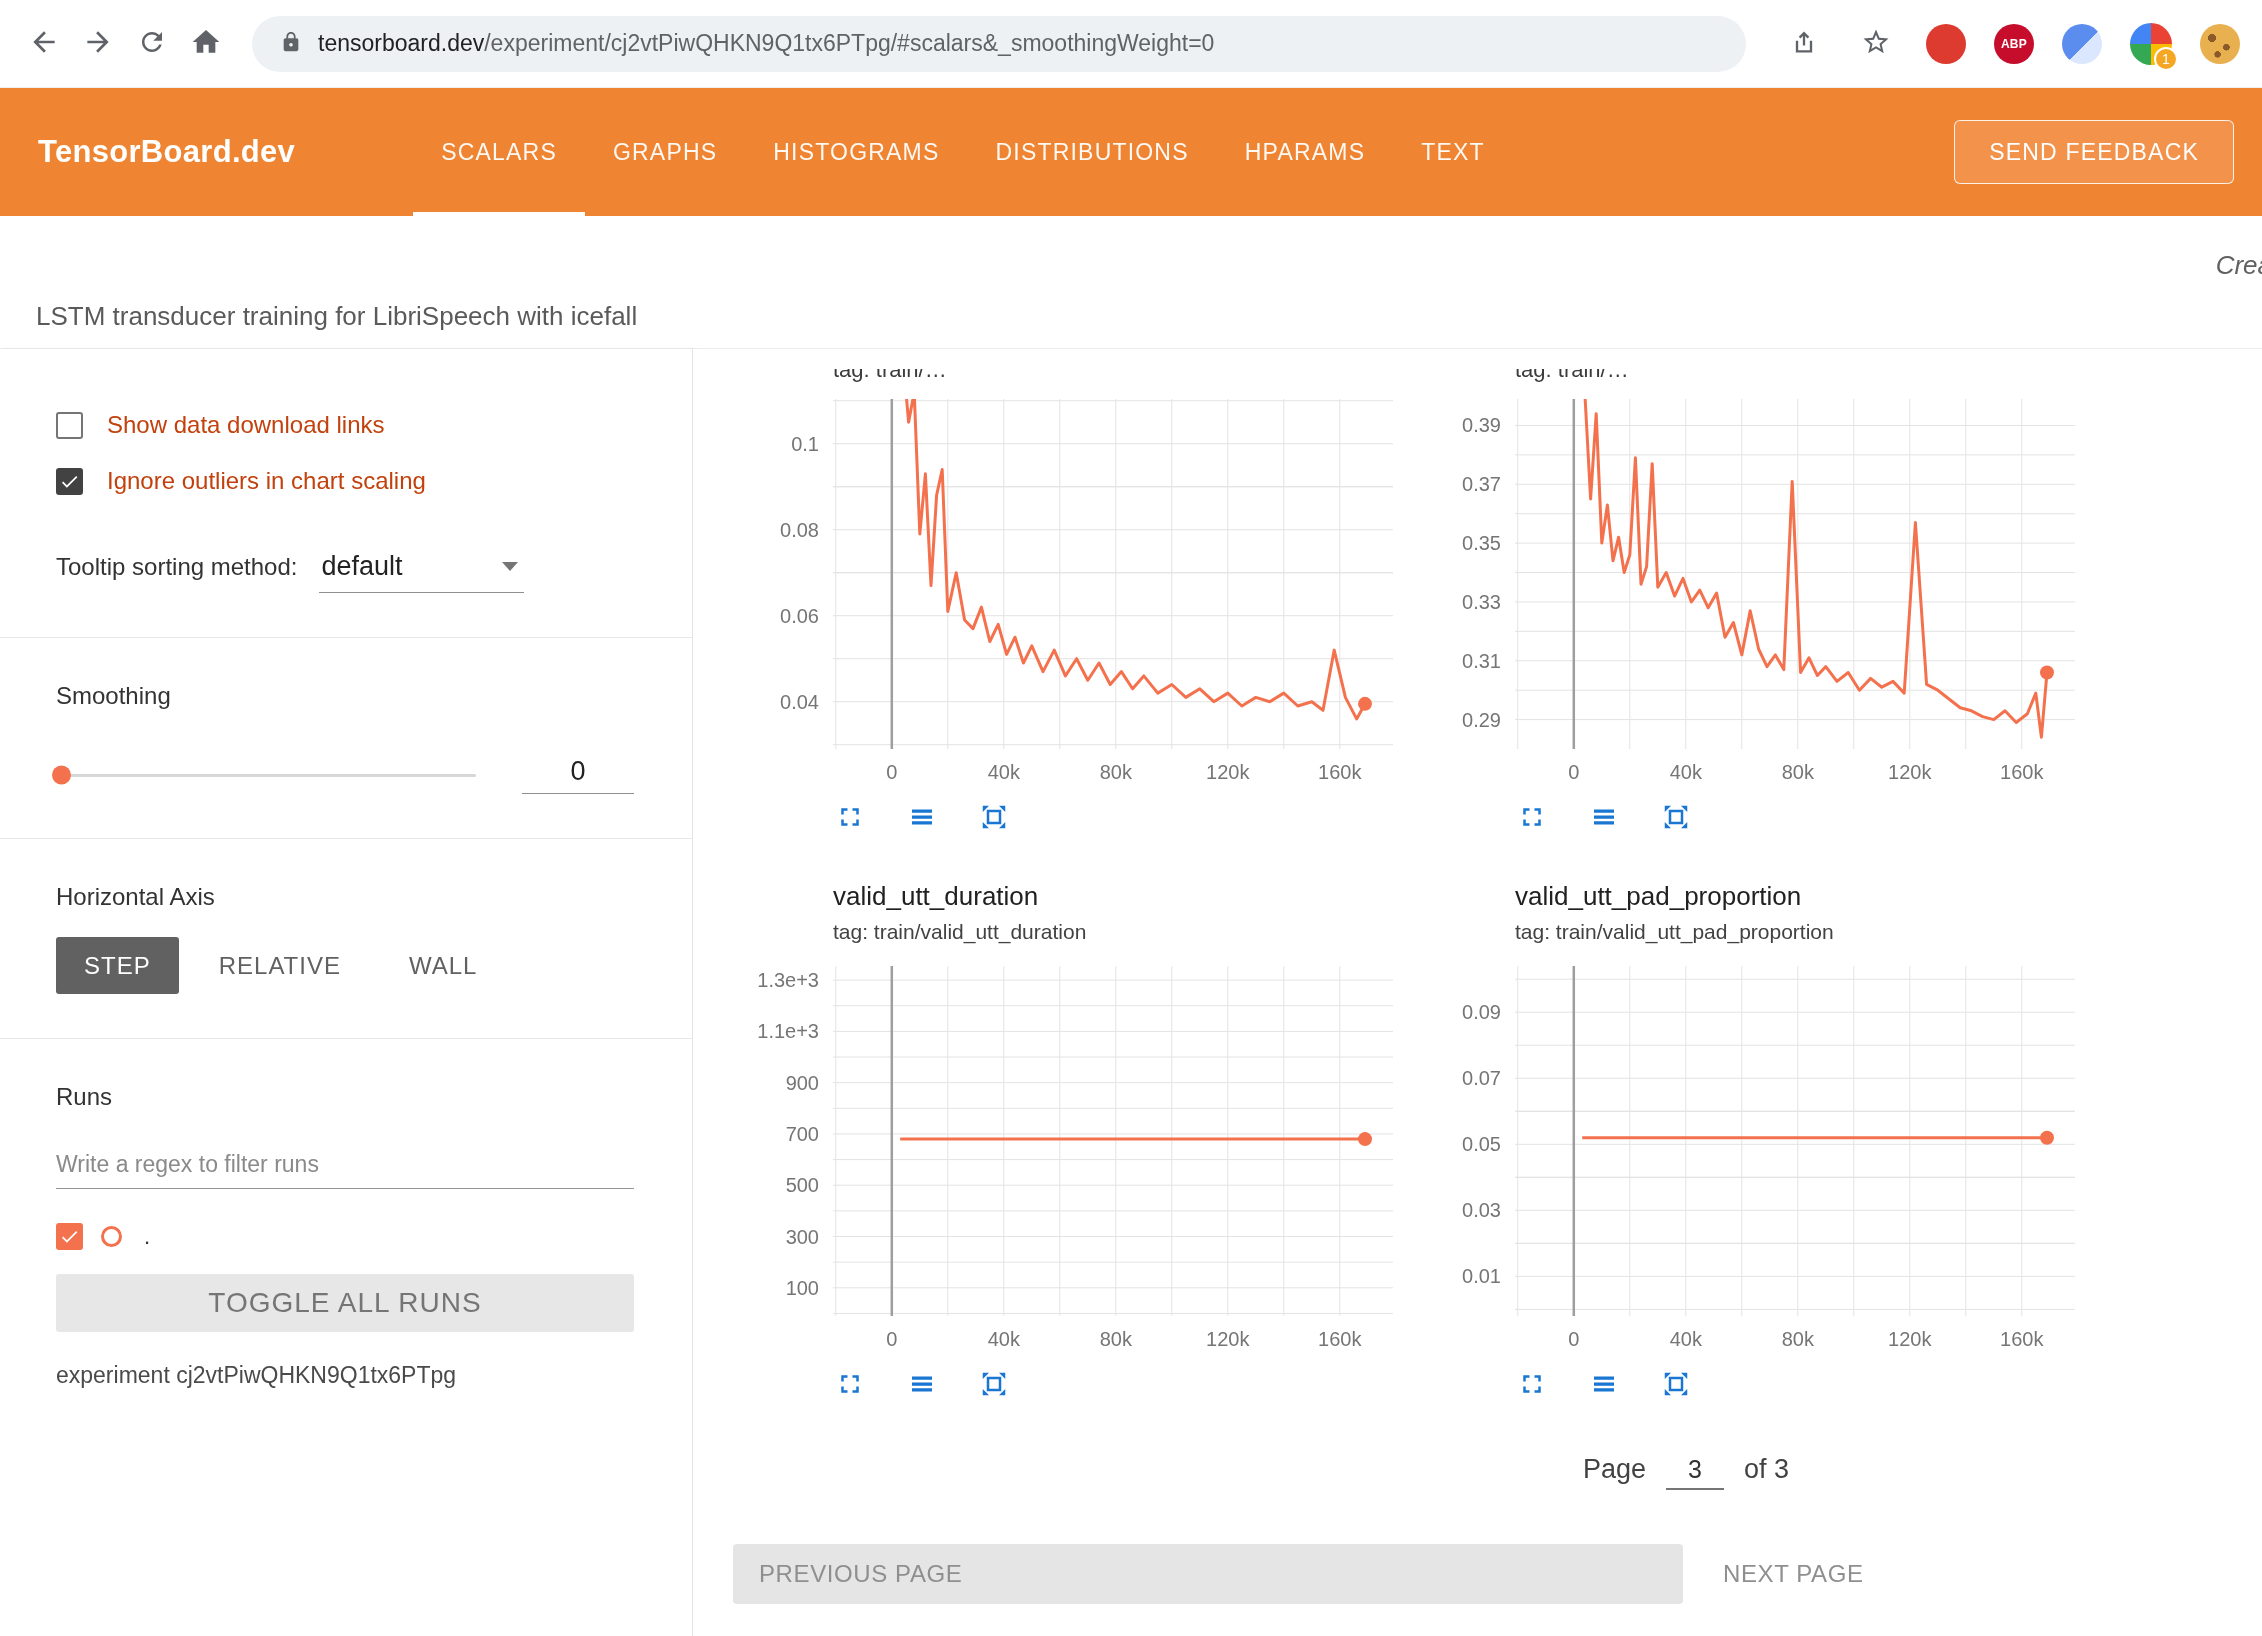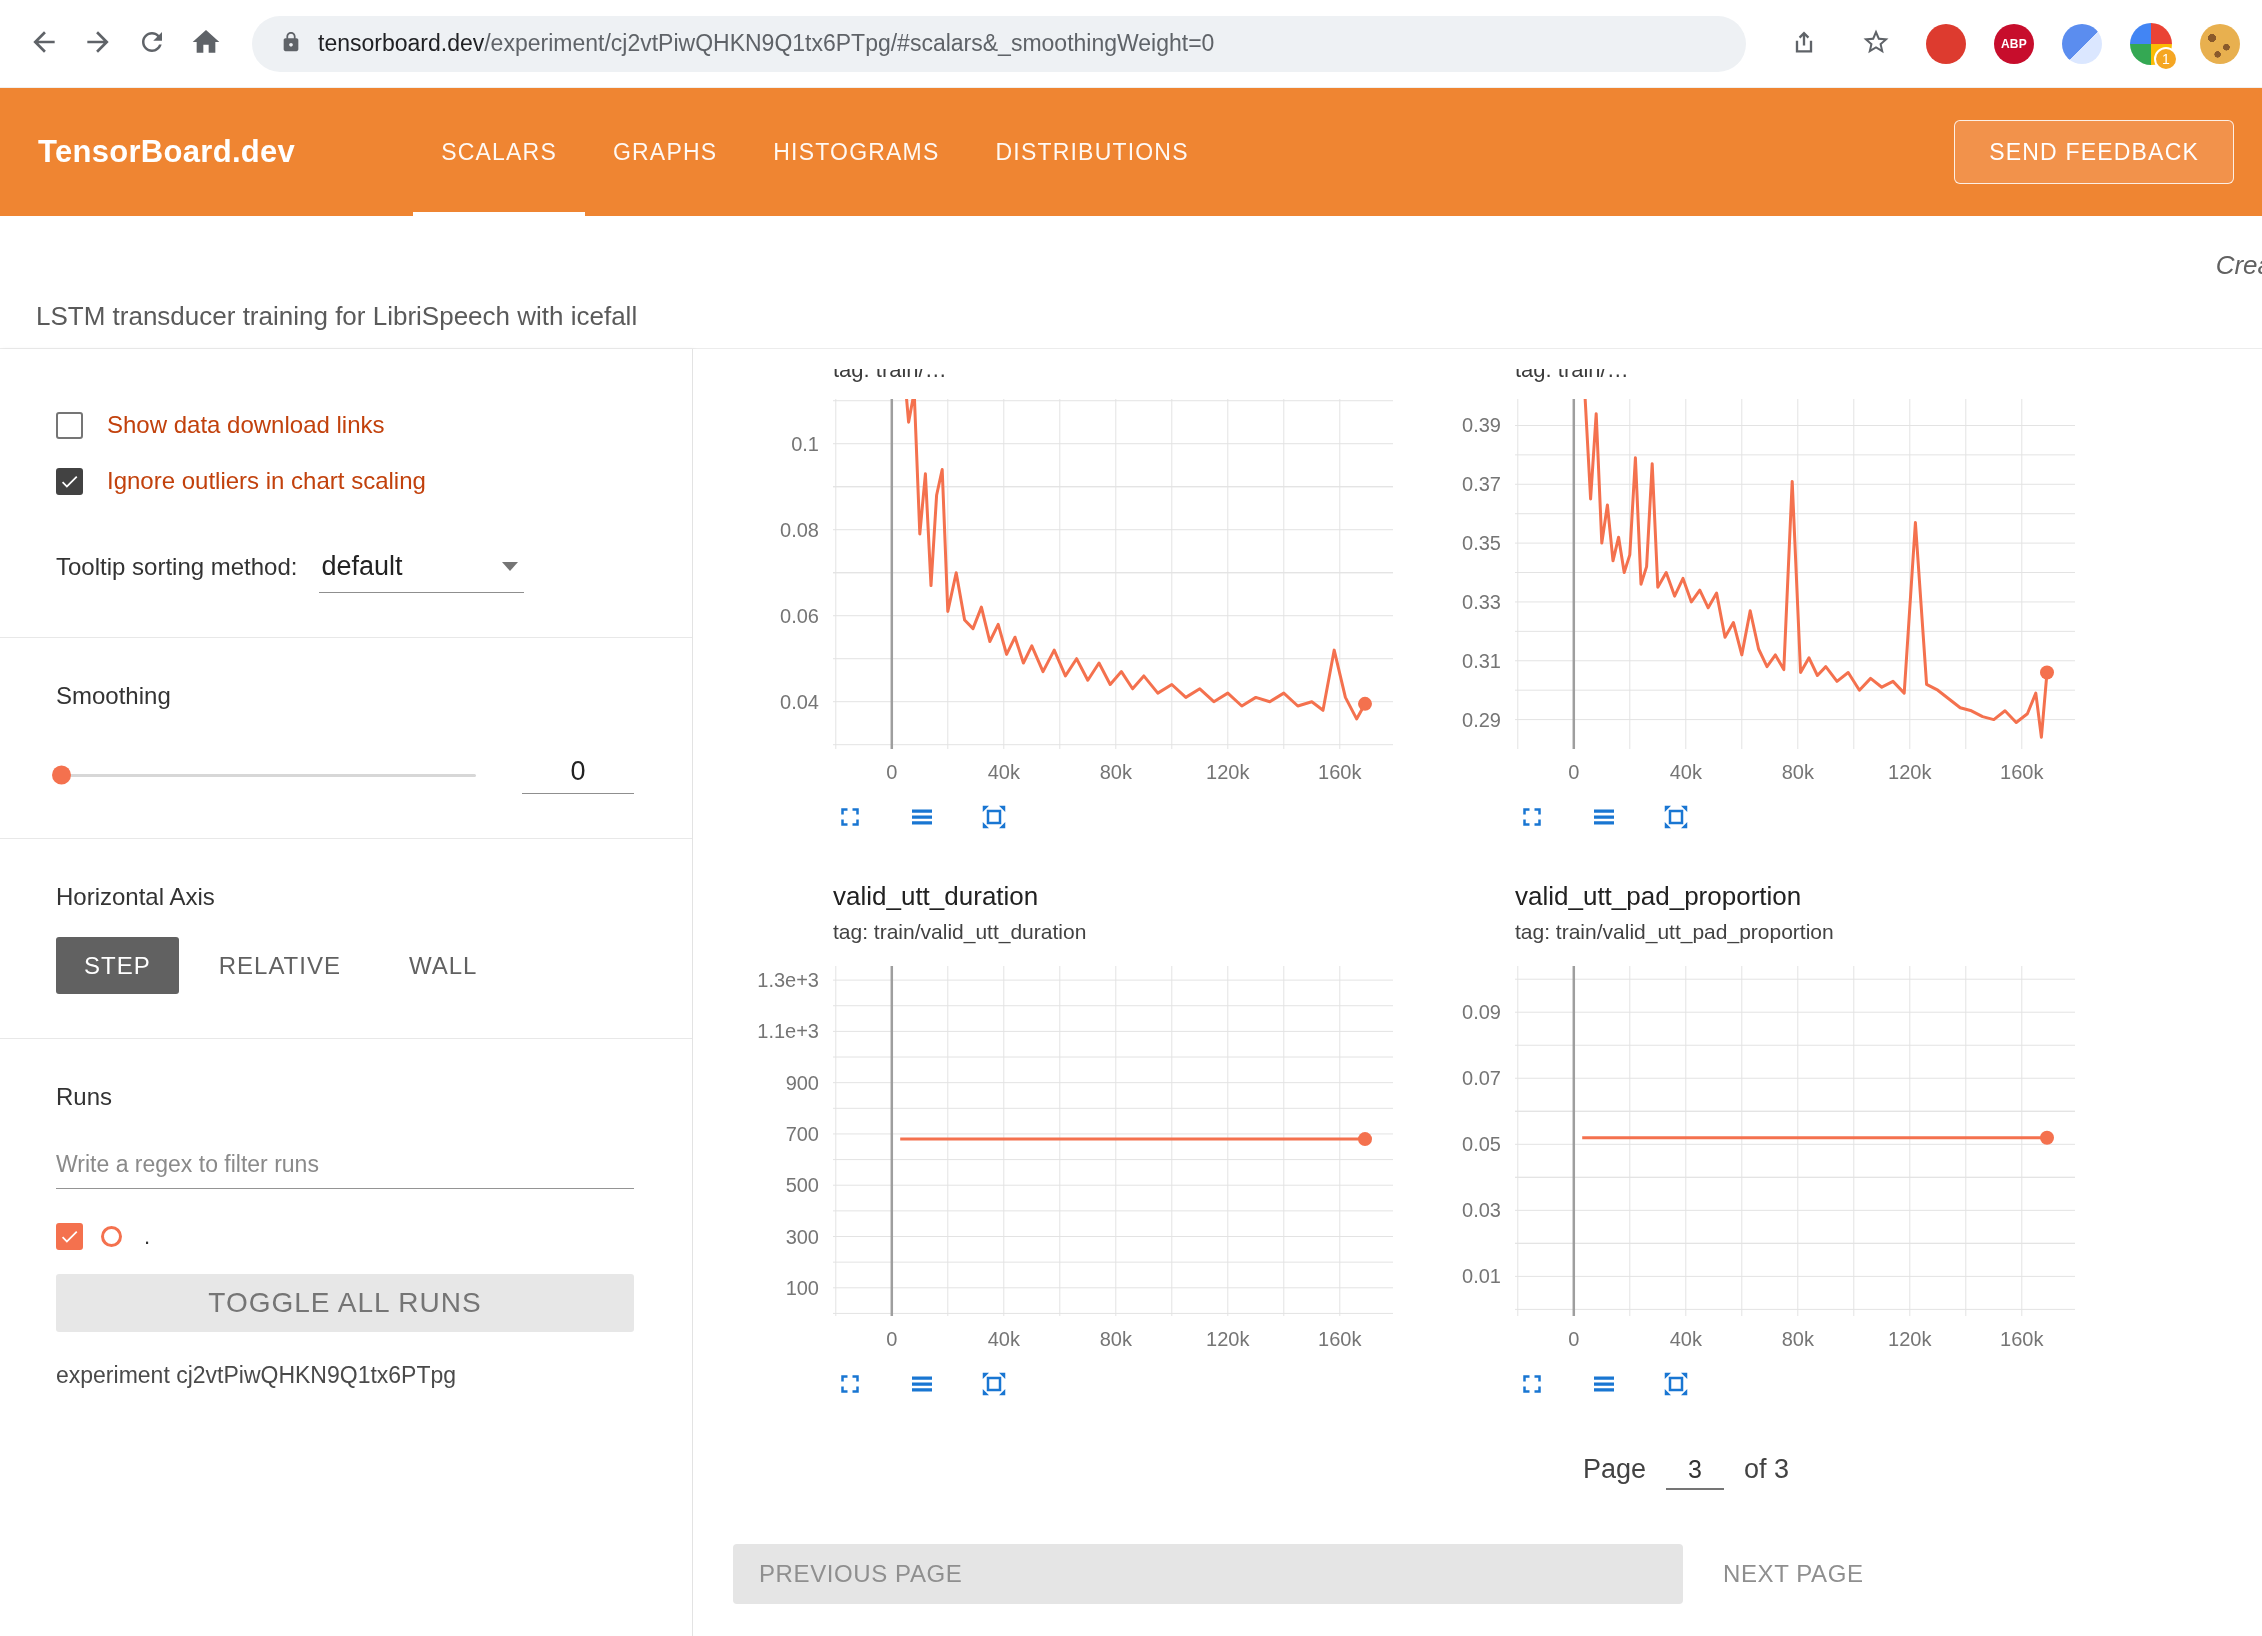--- a/index.html
+++ b/index.html
@@ -189,20 +189,22 @@
     </div>
   </div>
 
   <div class="tbheader">
     <div class="brand">TensorBoard.dev</div>
     <div class="tabs">
       <div class="tab active">SCALARS</div>
       <div class="tab">GRAPHS</div>
       <div class="tab">HISTOGRAMS</div>
       <div class="tab">DISTRIBUTIONS</div>
+      <div class="tab">HPARAMS</div>
+      <div class="tab">TEXT</div>
     </div>
     <button class="feedback-btn">SEND FEEDBACK</button>
   </div>
 
   <div class="subheader">
     <span class="crea">Crea</span>
     <div class="exp-title">LSTM transducer training for LibriSpeech with icefall</div>
   </div>
 
   <div class="main">

